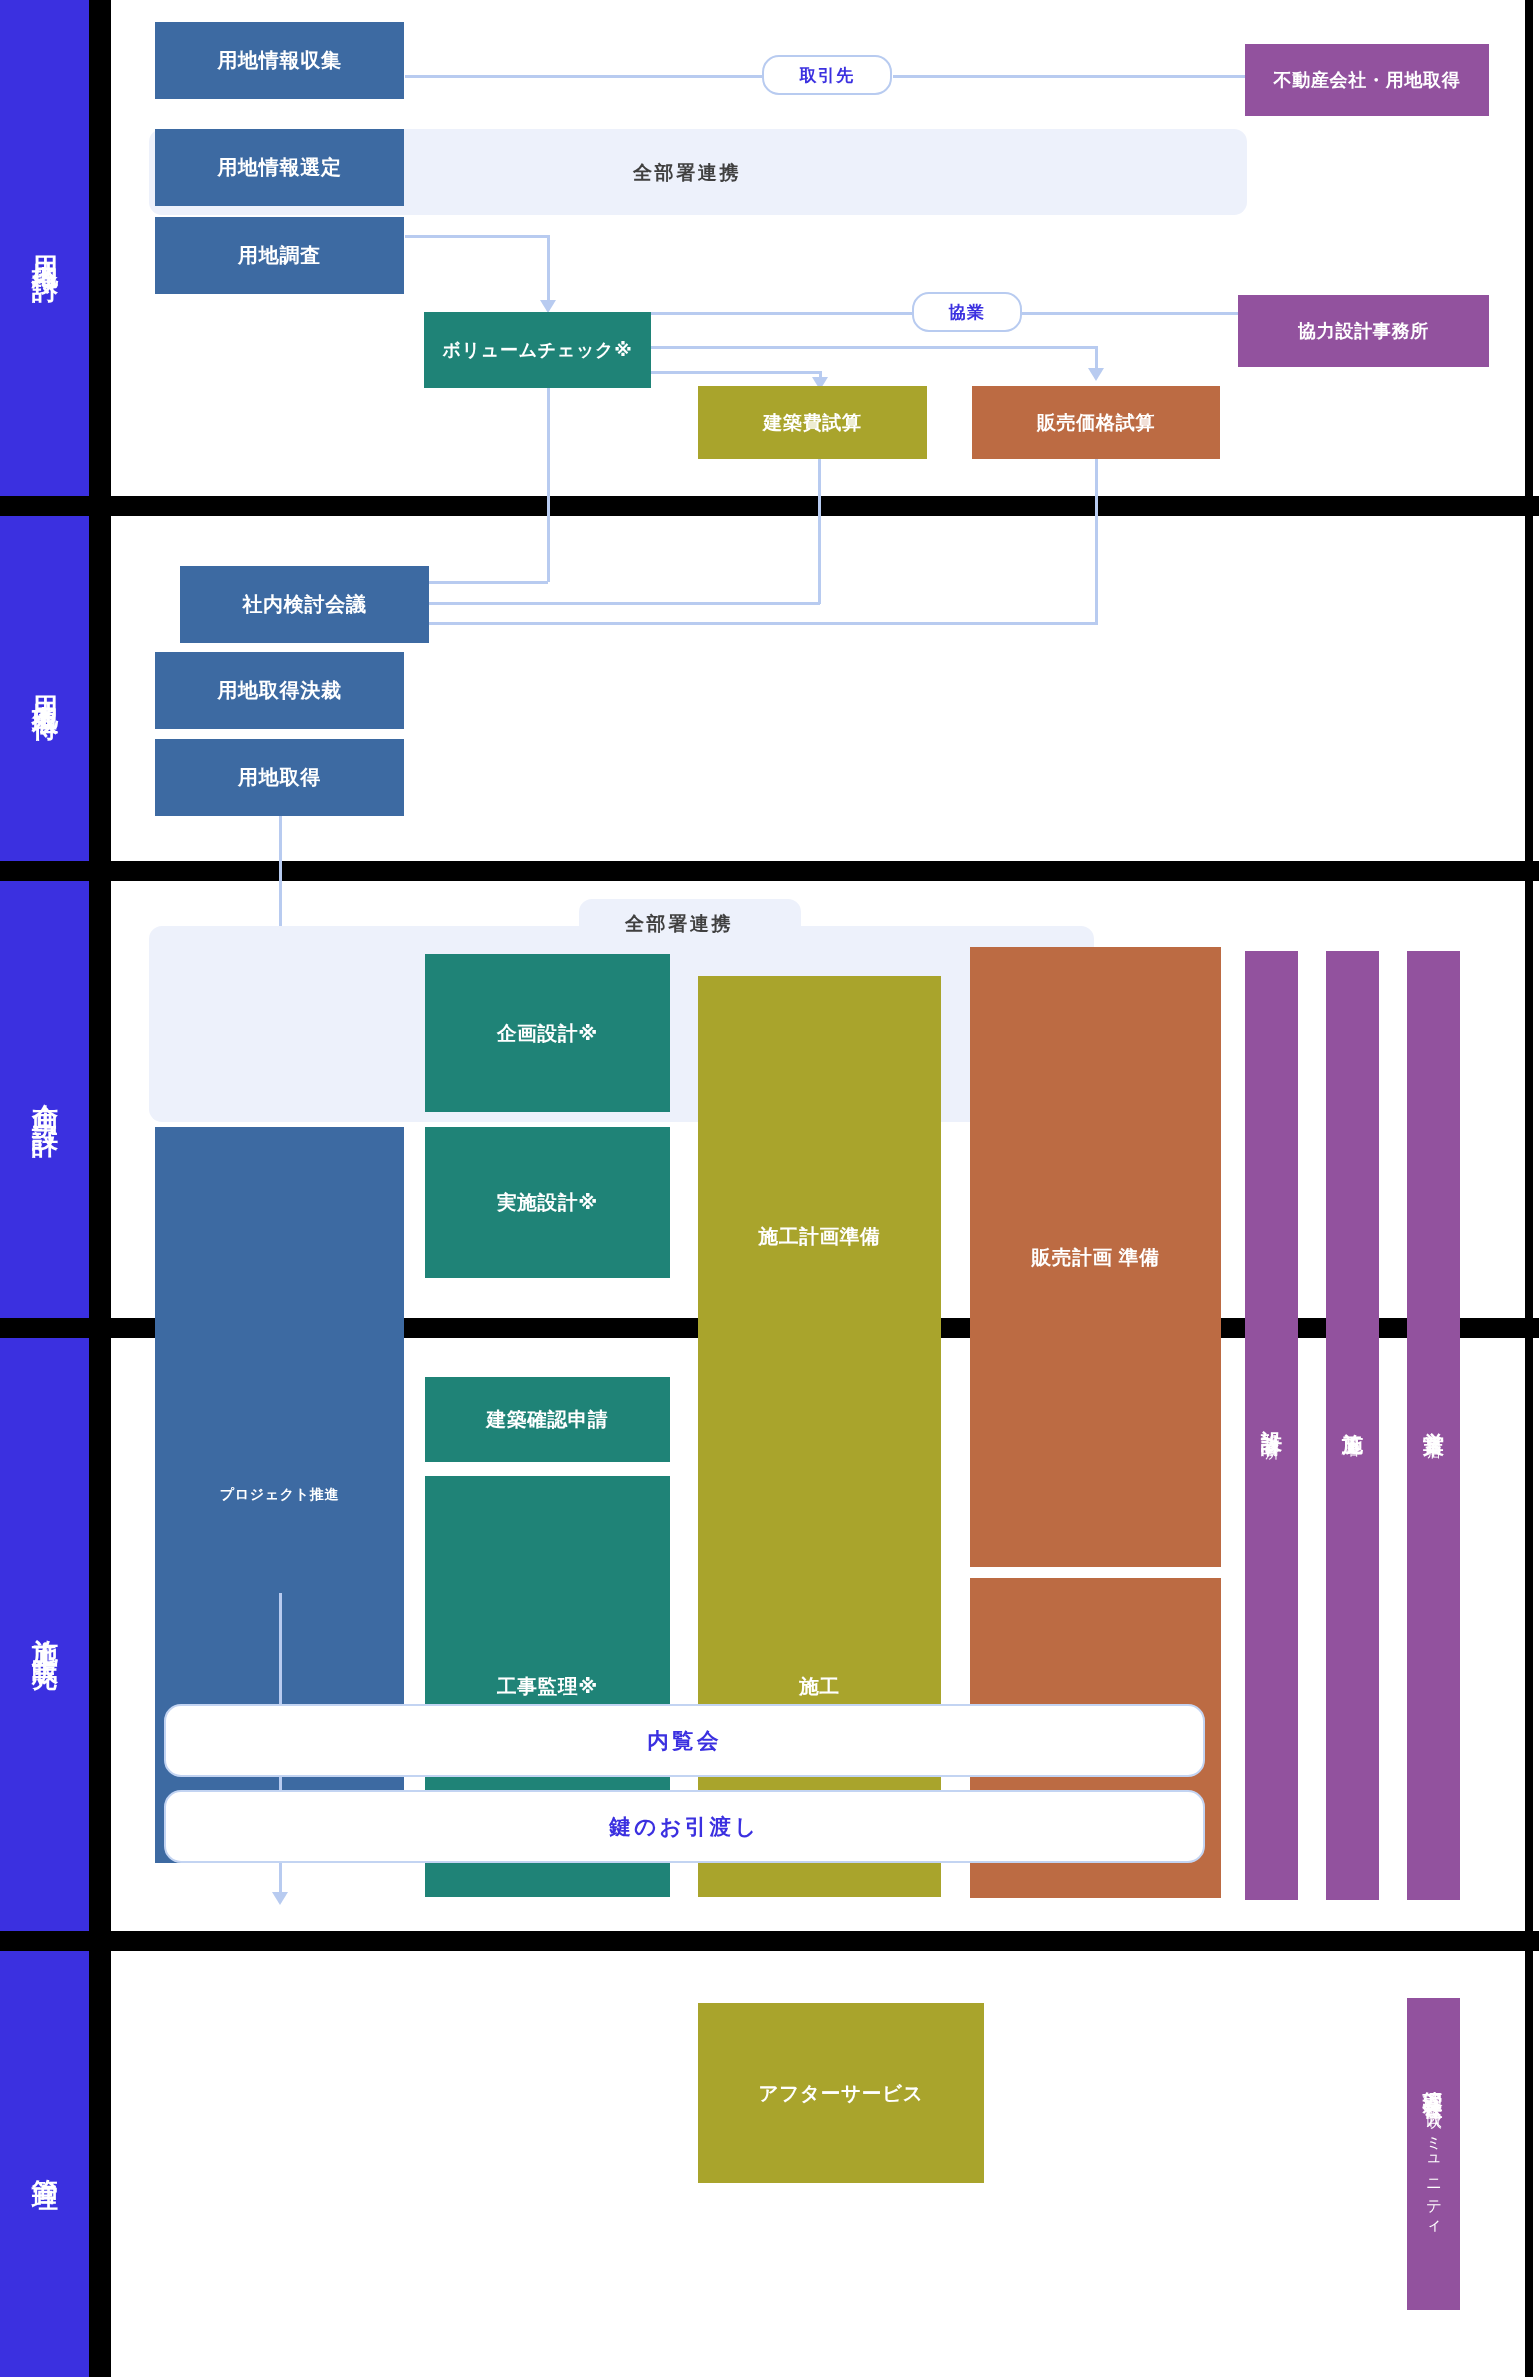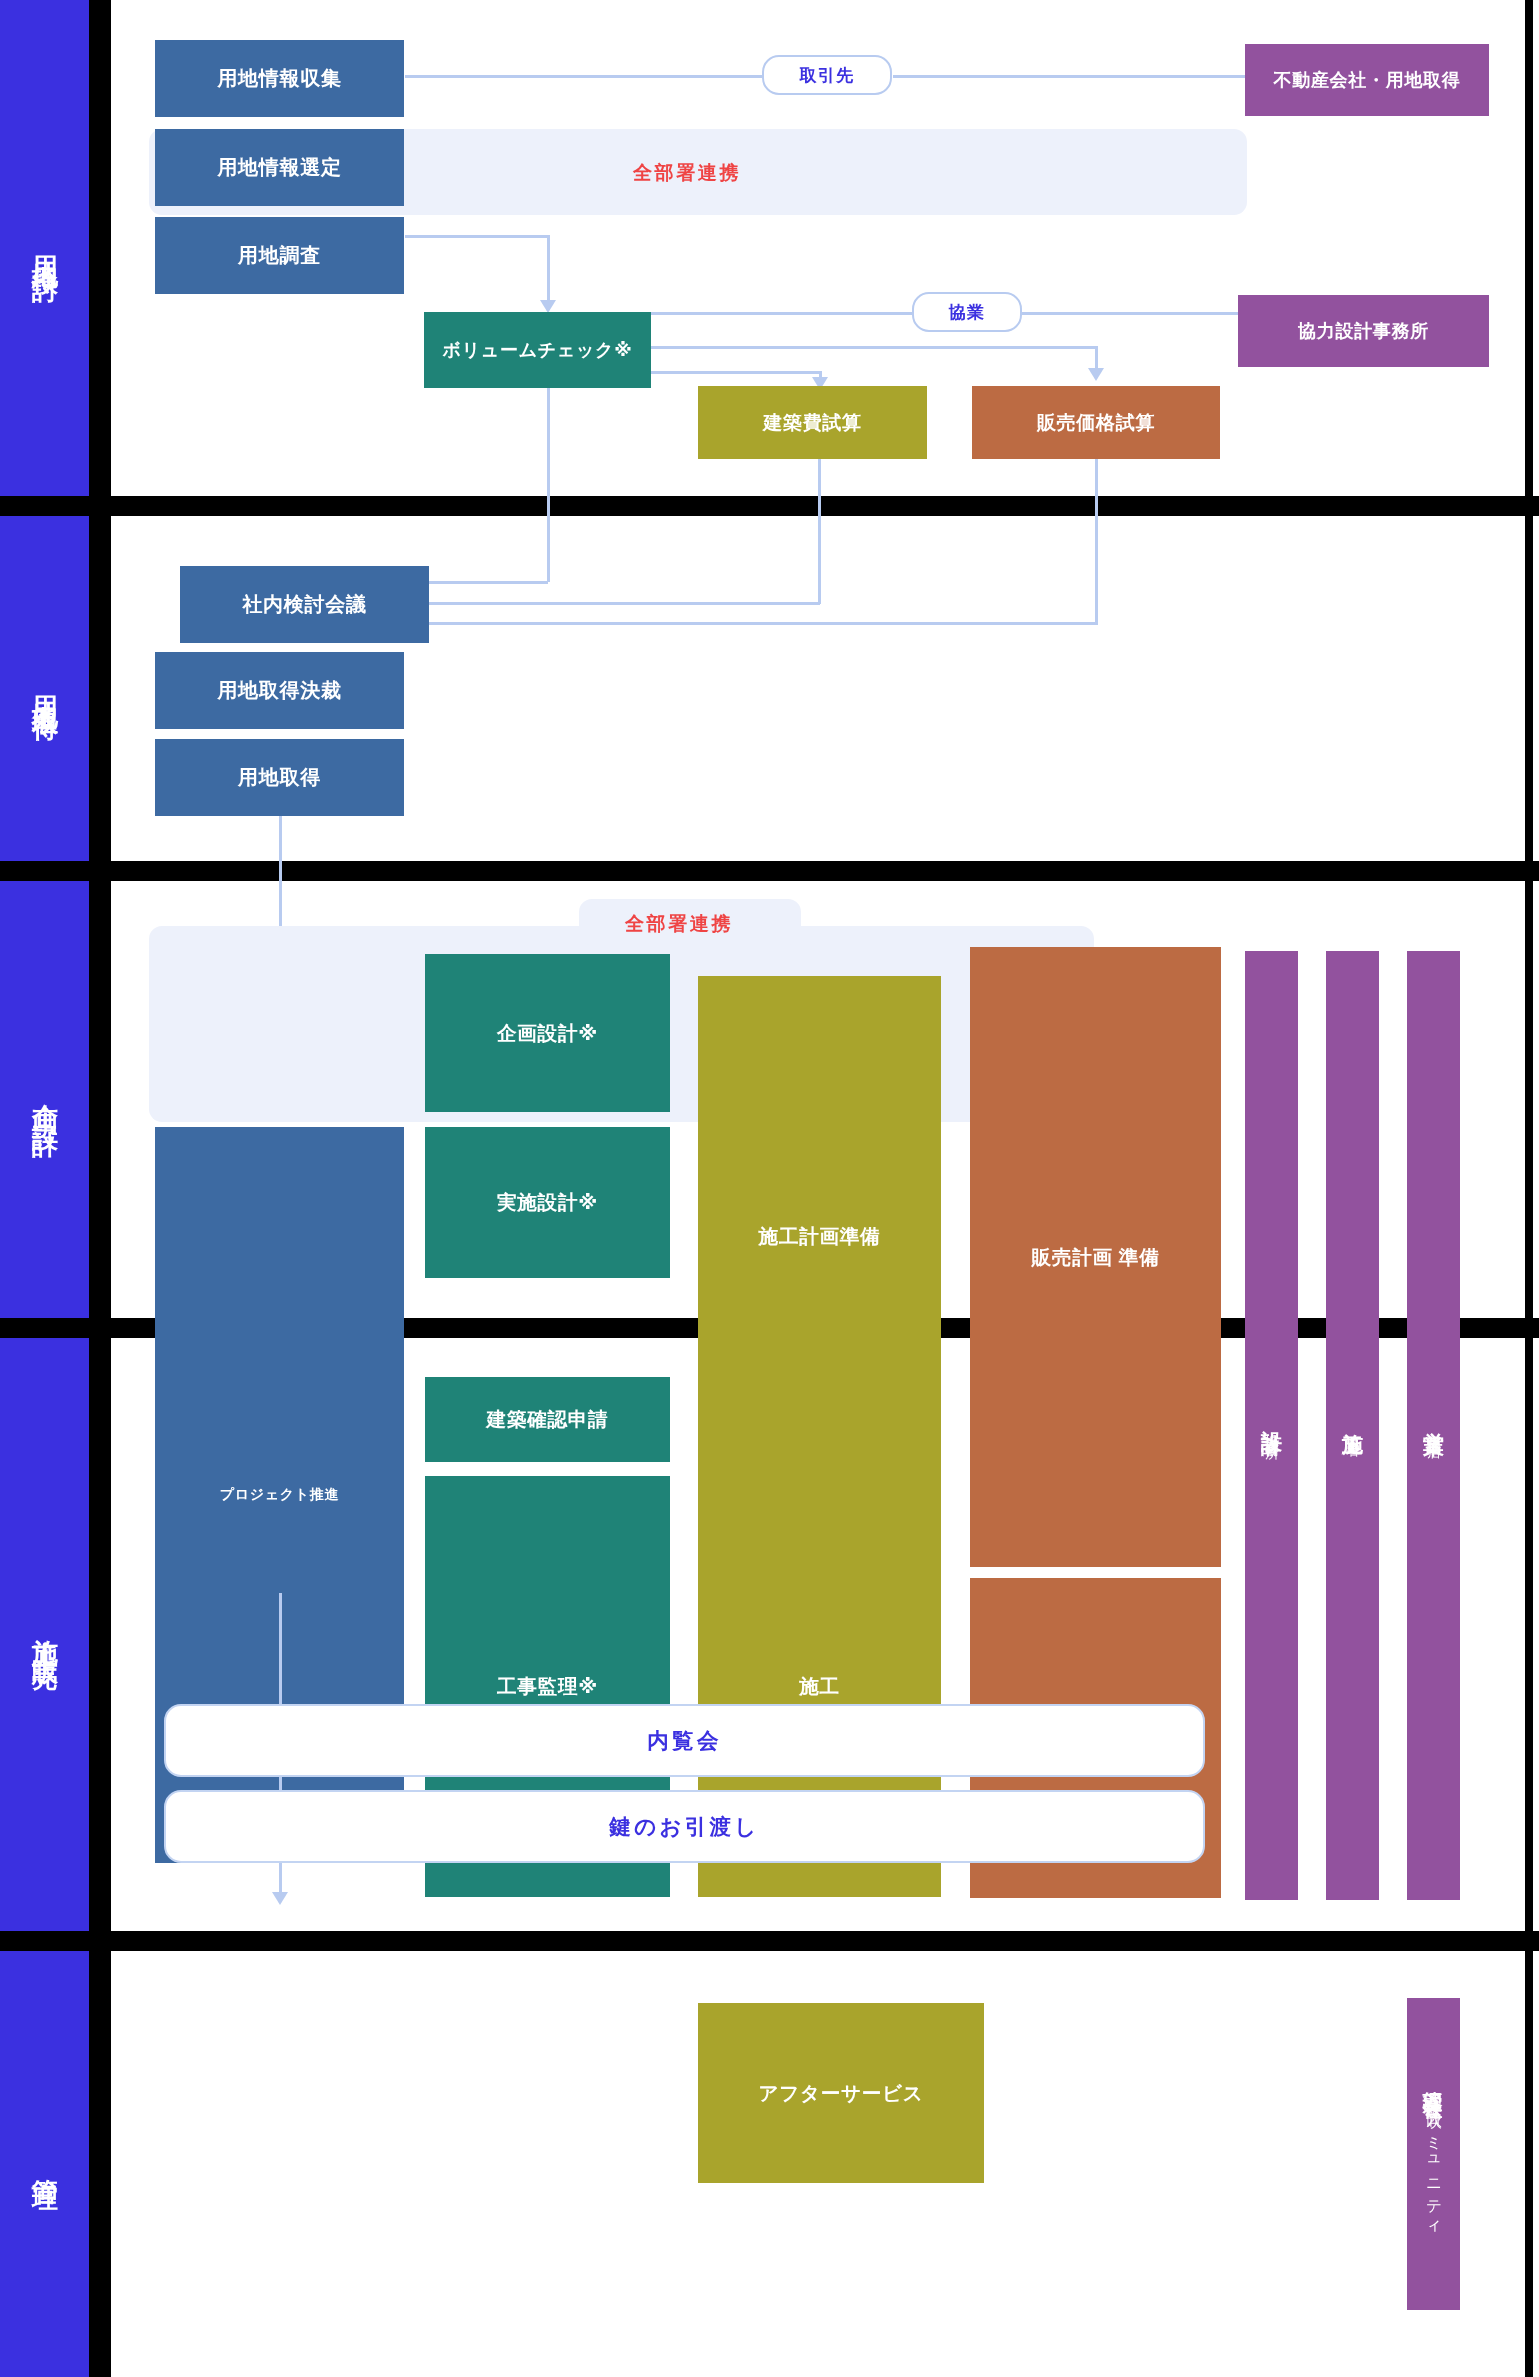--- a/index.html
+++ b/index.html
@@ -82,21 +82,21 @@
     justify-content:center;
   }
 
   
   .band{
     background:#EDF1FB;
     border-radius:13px;
   }
   .band-label{
     position:absolute;
-    color:#ef4444;
+    color:#404040;
     font-weight:bold;
     font-size:19px;
     letter-spacing:2.6px;
     white-space:nowrap;
   }
 
   
   .vcol{
     background:#92529E;
     display:flex;
@@ -168,21 +168,21 @@
   <div class="abs vborder" style="left:1525px;top:0;width:7.8px;height:2377px;"></div>
 
   <div class="abs hsep" style="left:0;top:496px;width:1540px;height:19.6px;"></div>
   <div class="abs hsep" style="left:0;top:861px;width:1540px;height:19.6px;"></div>
   <div class="abs hsep" style="left:0;top:1318px;width:1540px;height:19.6px;"></div>
   <div class="abs hsep" style="left:0;top:1931px;width:1540px;height:19.6px;"></div>
 
   <div class="abs band" style="left:149px;top:129px;width:1098px;height:86px;"></div>
   <span class="band-label" style="left:633px;top:160px;">全部署連携</span>
 
-  <div class="abs box blue" style="left:155px;top:40px;width:249px;height:77px;font-size:20px;">
+  <div class="abs box blue" style="left:155px;top:22px;width:249px;height:77px;font-size:20px;">
     <span>用地情報収集</span>
   </div>
 
   <div class="abs box blue" style="left:155px;top:129px;width:249px;height:77px;font-size:20px;">
     <span>用地情報選定</span>
   </div>
 
   <div class="abs box blue" style="left:155px;top:217px;width:249px;height:77px;font-size:20px;">
     <span>用地調査</span>
   </div>

